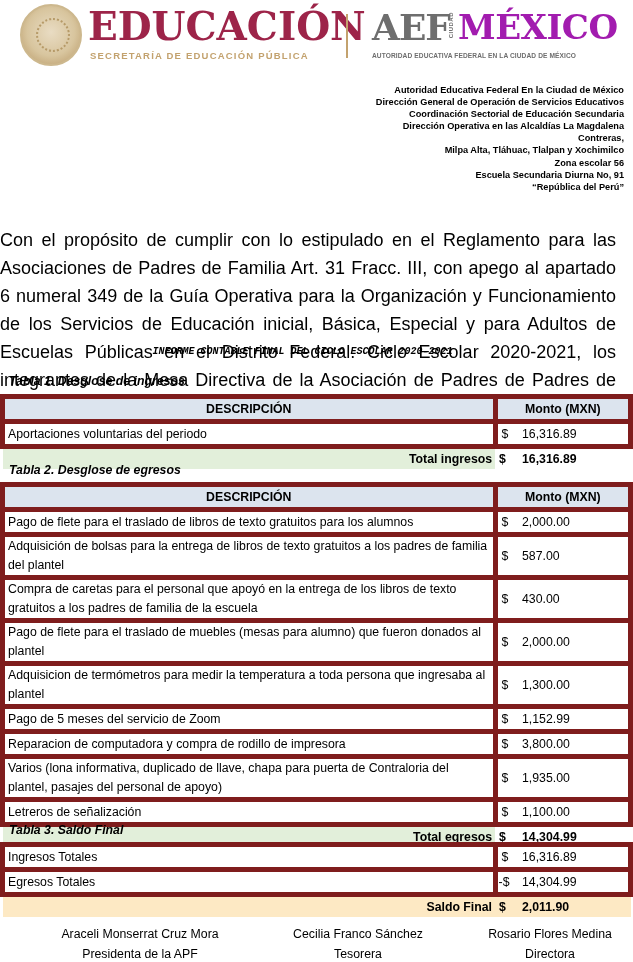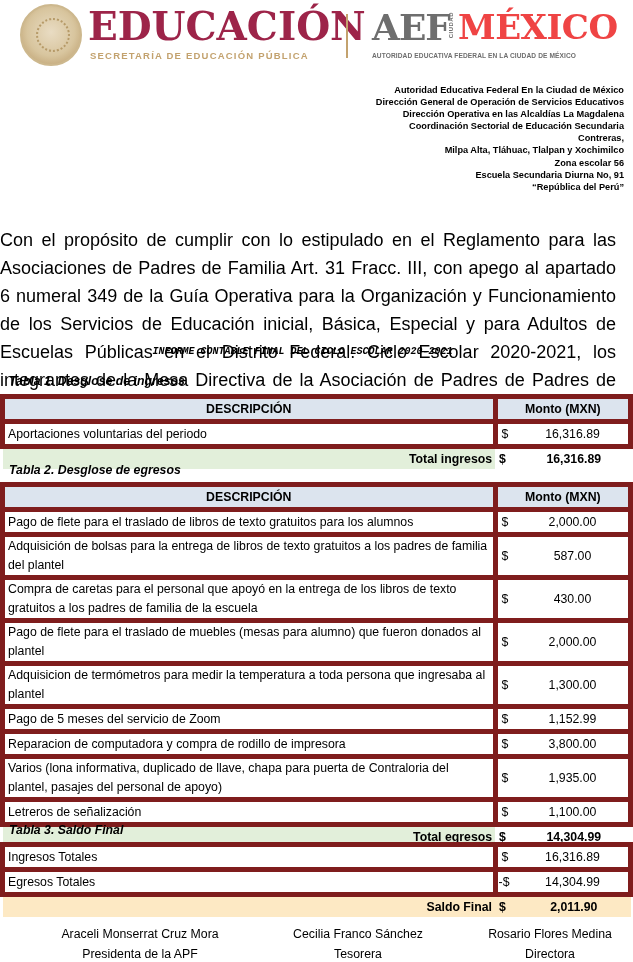--- a/index.html
+++ b/index.html
@@ -15,40 +15,40 @@
           border: 2px dotted #b69a68; }
   .edu-title { position: absolute; left: 88px; top: 4px; font-family: "DejaVu Serif", serif; font-weight: bold;
           font-size: 39px; letter-spacing: 0px; color: #9d2449; line-height: 44px; }
   .edu-sub { position: absolute; left: 90px; top: 50px; font-size: 9.5px; font-weight: bold; letter-spacing: 1.2px; color: #c3a26e; }
   .divider { position: absolute; left: 346px; top: 14px; width: 2px; height: 44px; background: #c3a26e; }
   .aef { position: absolute; left: 372px; top: 6px; font-family: "DejaVu Serif", serif; font-weight: bold; font-size: 36px;
           color: #6e6e6e; line-height: 42px; letter-spacing: -1px; }
   .ciudad { position: absolute; left: 448px; top: 12px; font-size: 6px; font-weight: bold; color: #6e6e6e;
           writing-mode: vertical-rl; transform: rotate(180deg); letter-spacing: 0.5px; }
   .mexico { position: absolute; left: 458px; top: 6px; font-family: "DejaVu Serif", serif; font-weight: bold; font-size: 34px;
-          color: #ef4444; line-height: 42px; letter-spacing: -0.5px; }
+          color: #a21caf; line-height: 42px; letter-spacing: -0.5px; }
   .aef-sub { position: absolute; left: 372px; top: 52px; font-size: 6.6px; font-weight: bold; color: #6e6e6e; letter-spacing: 0.1px; }
 
   
   .address { position: absolute; right: 9px; top: 84px; width: 300px; text-align: right; font-size: 9.2px; font-weight: bold; line-height: 12.1px; }
 
   
   .intro { position: absolute; left: 0; top: 226px; width: 616px; font-size: 18px; line-height: 28px; text-align: justify; }
 
   .report-title { position: absolute; left: 0; top: 346px; width: 605px; text-align: center; font-size: 10px; font-weight: bold; font-style: italic; font-family: Liberation Mono, monospace; }
 
   .table-caption { position: absolute; left: 9px; font-size: 12.3px; font-weight: bold; font-style: italic; }
 
   
   table { position: absolute; left: 0; width: 633px; border-collapse: collapse; font-size: 12.3px; }
   td, th { border: 5px solid #7f1d1d; padding: 0 3px; line-height: 20px; vertical-align: middle; }
   th { background: #dce4ee; font-weight: bold; text-align: center; height: 20px; }
   td.desc { width: 497px; }
   td.cur { width: 24px; border-right: none; padding-left: 4px; }
-  td.amt { text-align: center; border-left: none; padding-right: 5px; width: 112px; }
+  td.amt { text-align: left; border-left: none; padding-right: 5px; width: 112px; }
   tr.total td { border: none; font-weight: bold; }
   tr.total td.tlabel { background: #e2efda; text-align: right; }
   tr.final td.tlabel, tr.final td.cur, tr.final td.amt { background: #fde9c4; }
   tr.final td { border: none; font-weight: bold; }
   tr.final td.tlabel { text-align: right; }
   tr.two td { line-height: 19px; }
 
   #t1 { top: 394px; }
   #t2 { top: 482px; }
   #t3 { top: 842px; }
@@ -69,22 +69,22 @@
   <div class="divider"></div>
   <div class="aef">AEF</div>
   <div class="ciudad">CIUDAD</div>
   <div class="mexico">MÉXICO</div>
   <div class="aef-sub">AUTORIDAD EDUCATIVA FEDERAL EN LA CIUDAD DE MÉXICO</div>
 </div>
 
 <div class="address">
   <div>Autoridad Educativa Federal En la Ciudad de México</div>
   <div>Dirección General de Operación de Servicios Educativos</div>
+  <div>Coordinación Sectorial de Educación Secundaria</div>
   <div>Dirección Operativa en las Alcaldías La Magdalena</div>
-  <div>Coordinación Sectorial de Educación Secundaria</div>
   <div>Contreras,</div>
   <div>Milpa Alta, Tláhuac, Tlalpan y Xochimilco</div>
   <div>Zona escolar 56</div>
   <div>Escuela Secundaria Diurna No, 91</div>
   <div>“República del Perú”</div>
 </div>
 
 <p class="intro">Con el propósito de cumplir con lo estipulado en el Reglamento para las Asociaciones de Padres de Familia Art. 31 Fracc. III, con apego al apartado 6 numeral 349 de la Guía Operativa para la Organización y Funcionamiento de los Servicios de Educación inicial, Básica, Especial y para Adultos de Escuelas Públicas en el Distrito Federal. Ciclo Escolar 2020-2021, los integrantes de la Mesa Directiva de la Asociación de Padres de Padres de Familia, ponen a consideración de la comunidad escolar el presente:</p>
 
 <div class="report-title">INFORME CONTABLE FINAL DEL CICLO ESCOLAR 2020-2021</div>

